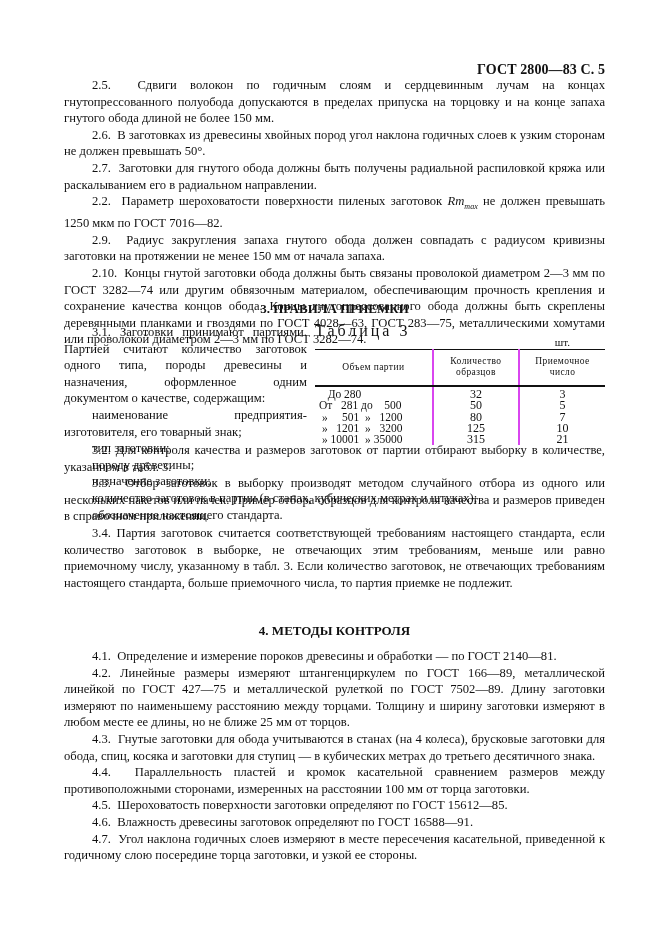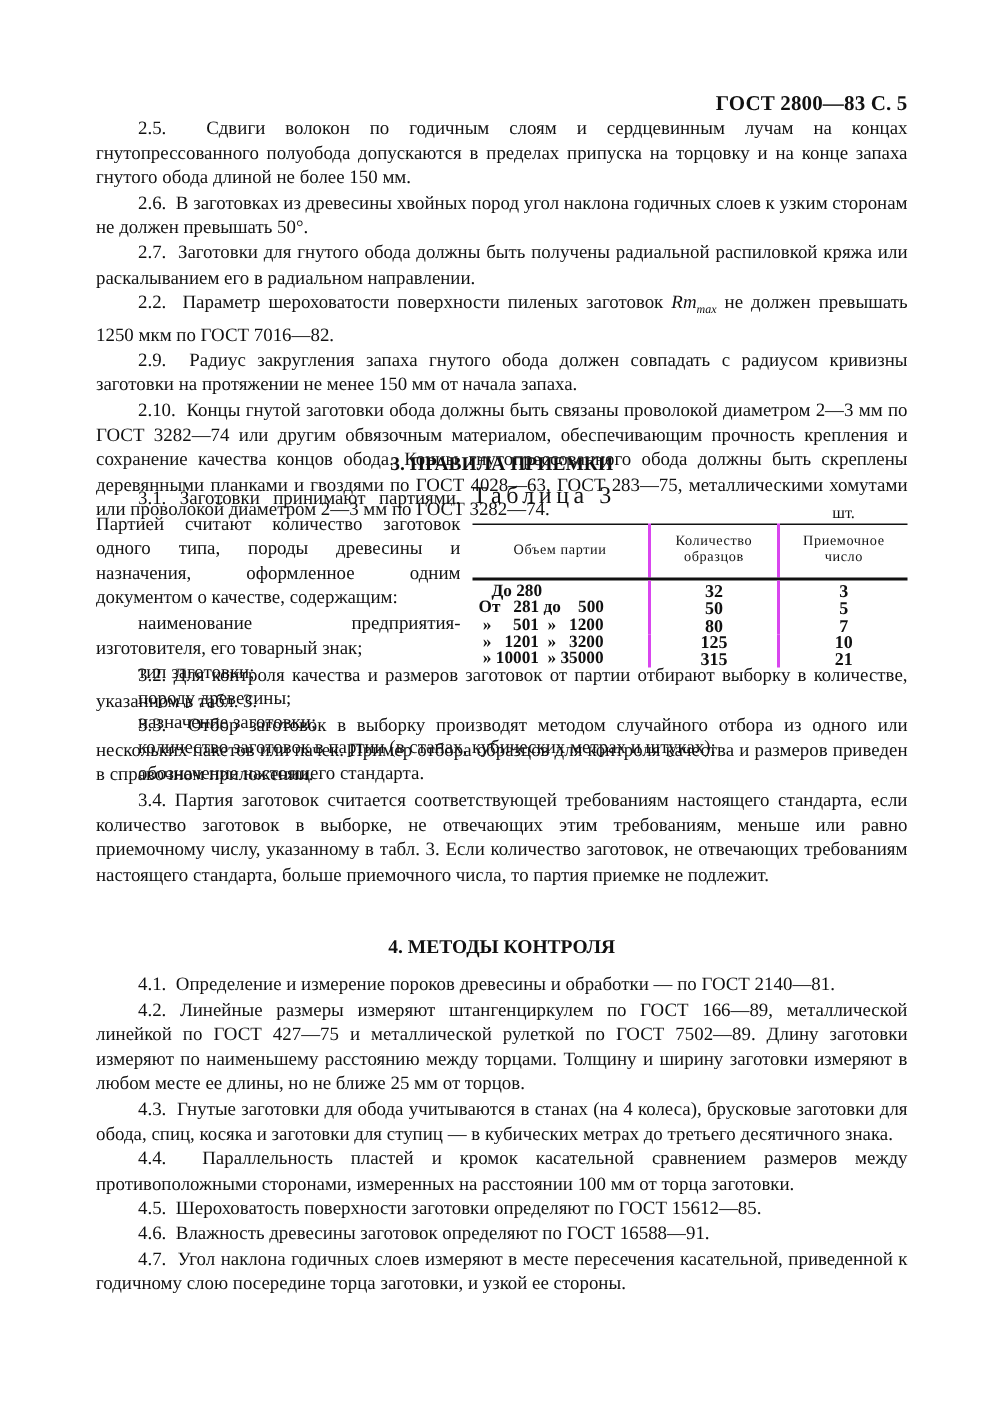--- a/index.html
+++ b/index.html
@@ -16,21 +16,21 @@
   .left31 { position: absolute; top: 324px; left: 64px; width: 243px; }
   .block32 { position: absolute; top: 442px; left: 64px; width: 541px; }
   .sec4 { position: absolute; top: 623px; left: 64px; width: 541px; }
   .block4 { position: absolute; top: 648px; left: 64px; width: 541px; }
   .table-caption { position: absolute; left: 315px; top: 322px; width: 290px; font-size: 16px; letter-spacing: 3px; }
   .table-unit { position: absolute; left: 315px; top: 336px; width: 255px; text-align: right; font-size: 11px; }
   table.t3 { position: absolute; left: 315px; top: 349px; width: 290px; border-collapse: collapse; font-size: 12px; }
   table.t3 th { font-weight: normal; font-size: 9.5px; letter-spacing: 0.4px; line-height: 11px; padding: 6px 2px 7px 2px;
                 border-top: 1.5px solid #111; border-bottom: 2.5px solid #111; text-align: center; }
   table.t3 th + th, table.t3 td + td { border-left: 2px solid #d946ef; }
-  table.t3 td { padding: 0 2px; line-height: 11.3px; text-align: center; vertical-align: top; font-weight: bold; }
+  table.t3 td { padding: 0 2px; line-height: 11.3px; text-align: center; vertical-align: top; }
   table.t3 td.range { text-align: left; white-space: pre; padding-left: 4px; font-size: 11.5px; }
   table.t3 tr.first td { padding-top: 2px; }
   .col1 { width: 118px; } .col2 { width: 86px; } .col3 { width: 86px; }
 </style>
 </head>
 <body>
 
 <div class="header">ГОСТ 2800—83 С. 5</div>
 
 <div class="block1">

